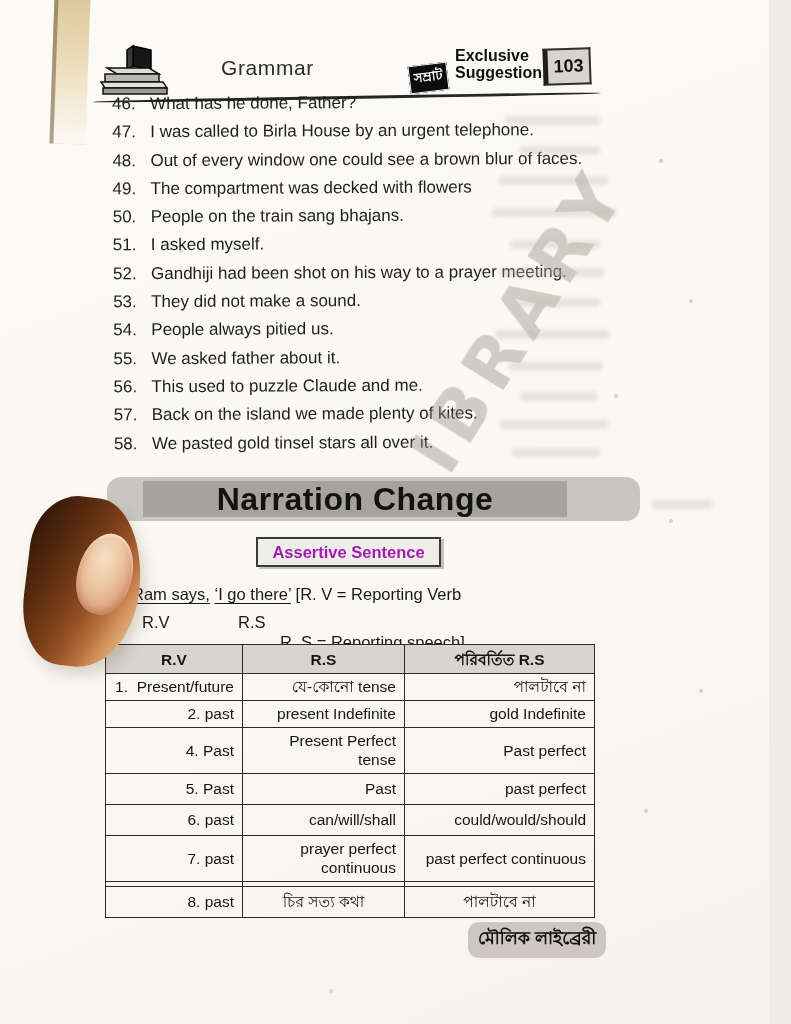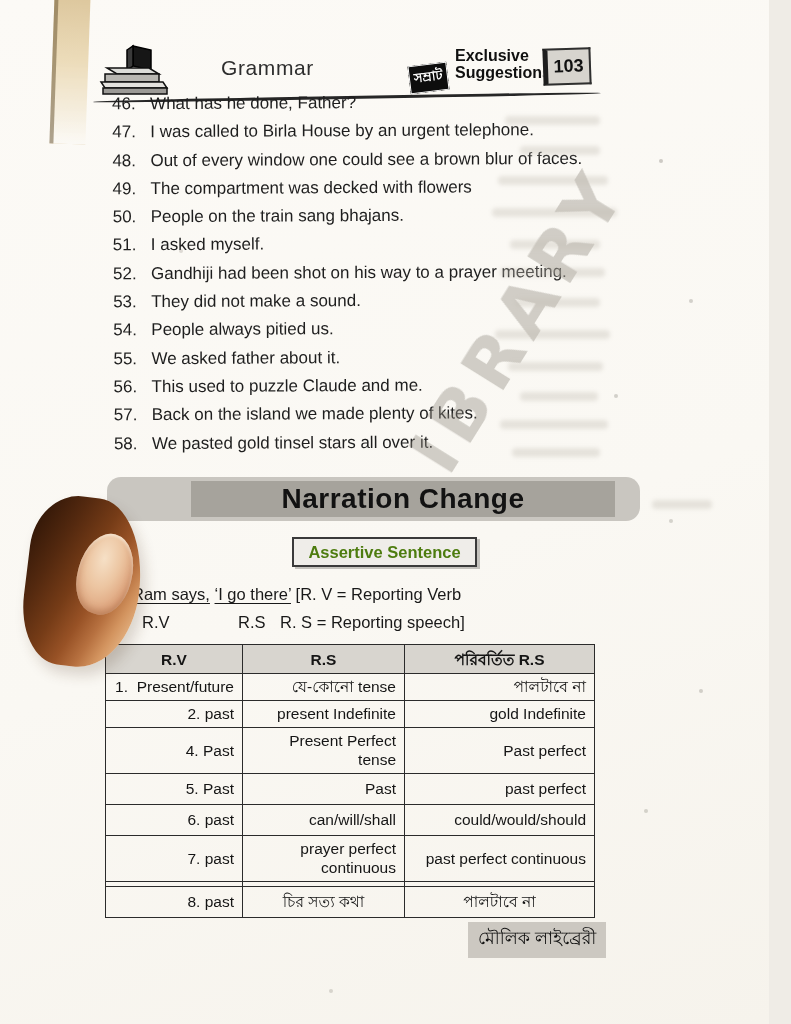--- a/index.html
+++ b/index.html
@@ -56,35 +56,35 @@
   }
   
   .section-bar {
     position:absolute; left:107px; top:477px; width:533px; height:44px;
     background:var(--section-bar-outer,#c9c6c0); border-radius:14px;
   }
   .section-bar-inner {
     position:absolute; left:36px; top:4px; width:424px; height:36px;
     background:var(--section-bar-inner,#a6a39c);
     display:flex; align-items:center; justify-content:center;
-    font-size:28px; font-weight:bold; color:#121212; letter-spacing:.5px;margin-left:48px;
+    font-size:32px; font-weight:bold; color:#121212; letter-spacing:.5px;
   }
   .subsection-box {
     position:absolute; left:256px; top:537px; width:185px; height:30px;
     background:#efede9; border:2px solid #3a3a3a; box-shadow:3px 2px 0 rgba(130,128,124,.45);
     display:flex; align-items:center; justify-content:center;
-    font-weight:bold; font-size:16.5px; color:#4d7c0f;margin-left:36px;
+    font-weight:bold; font-size:16.5px; color:#a21caf;
   }
   
   .example { position:absolute; left:132px; top:585px; width:470px; font-size:16.5px; color:#191919; }
   .example .u { text-decoration:underline; text-underline-offset:3px; }
   .example-line2 { position:relative; height:22px; margin-top:9px; }
   .example-line2 .rv   { position:absolute; left:10px; }
   .example-line2 .rs   { position:absolute; left:106px; }
-  .example-line2 .rest { position:absolute; left:148px; }
+  .example-line2 .rest { position:absolute; left:148px;margin-top:20px; }
   
   .rules-table {
     position:absolute; left:105px; top:644px; width:489px;
     border-collapse:collapse; table-layout:fixed; font-size:15.5px; color:#151515;
   }
   .rules-table col:nth-child(1){ width:137px; }
   .rules-table col:nth-child(2){ width:162px; }
   .rules-table col:nth-child(3){ width:190px; }
   .rules-table th, .rules-table td {
     border:1.8px solid #2b2b2b; padding:3px 8px 4px; line-height:19px;
@@ -96,21 +96,21 @@
   }
   .rules-table tbody td { height:26px; }
   .rules-table tr.tall td { height:31px; }
   .rules-table tr.spacer td { height:5px; padding:0; }
   .rules-table tr.center-row td { height:31px; }
   .rules-table tr.center-row td:nth-child(2),
   .rules-table tr.center-row td:nth-child(3) { text-align:center; }
   
   .footer-pub {
     position:absolute; left:468px; top:922px; background:var(--footer-bg,#ccc8c1);
-    padding:3px 10px 4px; font-weight:normal; font-size:17.5px; color:#0f0f0f; white-space:nowrap;
+    padding:3px 10px 4px; font-weight:bold; font-size:17.5px; color:#0f0f0f; white-space:nowrap;border-radius:11px;
   }
   
   .thumb { position:absolute; left:26px; top:497px; width:114px; height:170px; pointer-events:none; }
   .thumb .skin {
     position:absolute; inset:0;
     border-radius:48% 52% 58% 42% / 38% 62% 55% 45%;
     background:linear-gradient(115deg,#2c1406 4%, #54290f 28%, #763c17 46%, #985226 60%, #b77140 71%, #d3945f 80%, #e2af7e 88%);
     transform:rotate(7deg);
     box-shadow:6px 8px 14px rgba(70,45,20,.18);
   }

